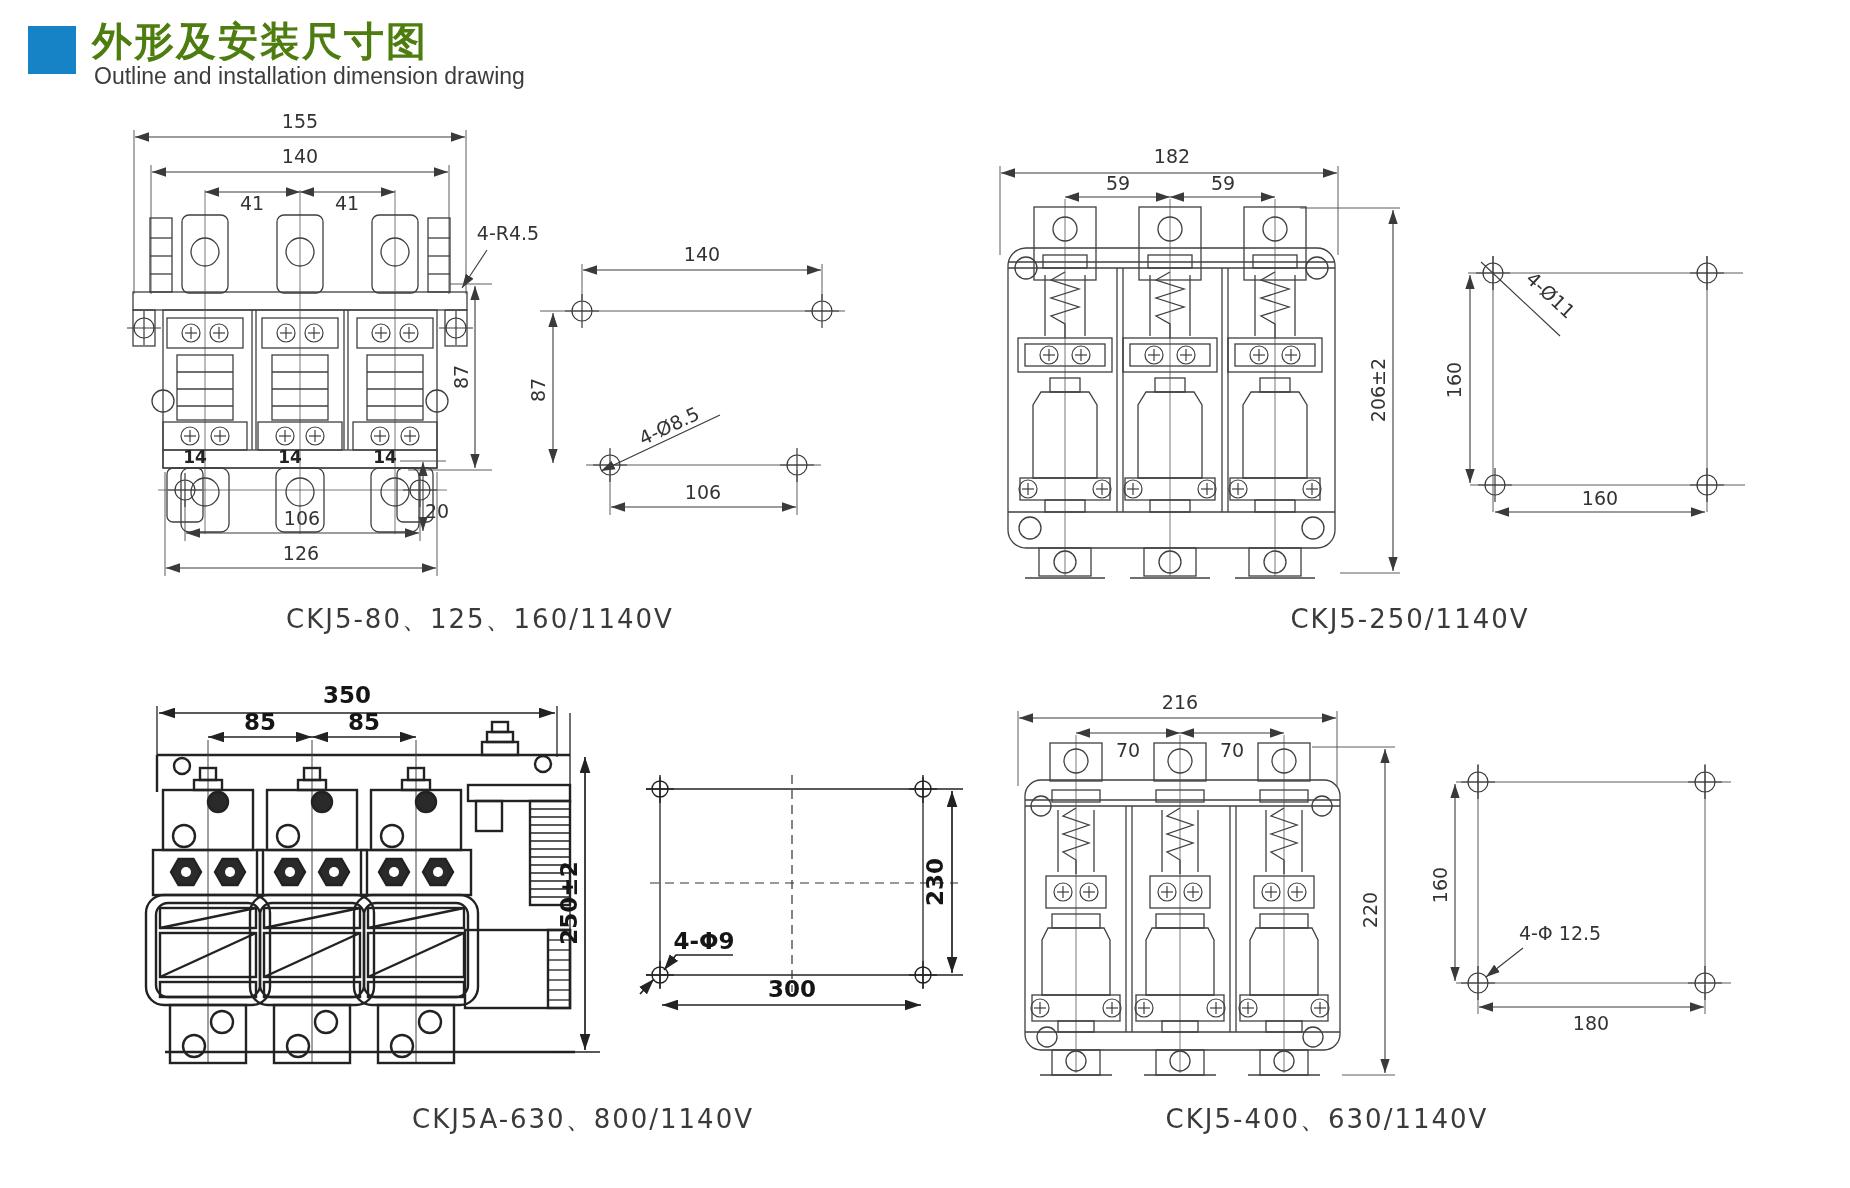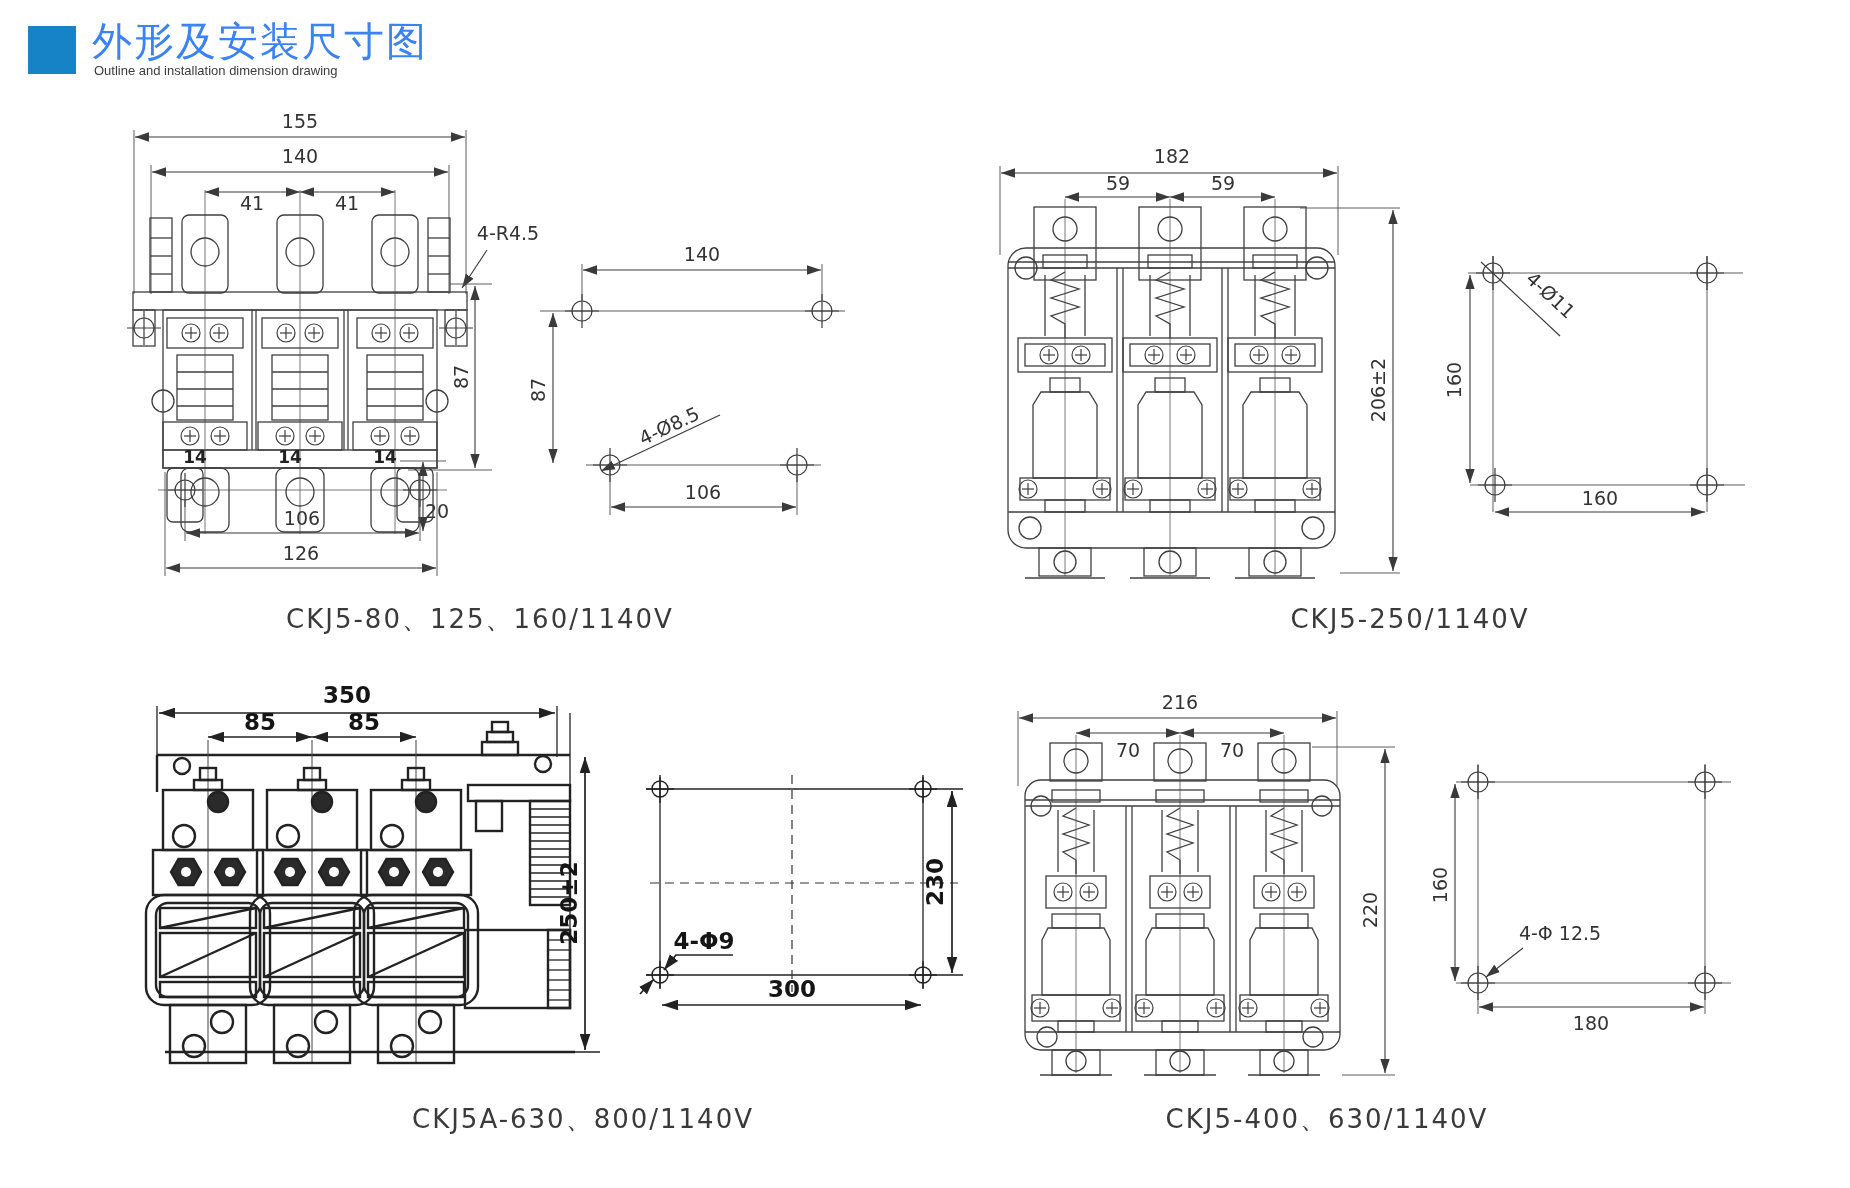--- a/index.html
+++ b/index.html
@@ -1,21 +1,21 @@
 <!DOCTYPE html>
 <html><head>
 <meta charset="utf-8">
 <style>
   html,body{margin:0;padding:0;background:#ffffff;}
   body{width:1850px;height:1188px;position:relative;font-family:"Liberation Sans",sans-serif;overflow:hidden;}
   .header{position:absolute;left:28px;top:20px;display:flex;align-items:flex-start;z-index:5;}
   .accent-square{width:48px;height:48px;margin-top:6px;}
   .header-text{margin-left:16px;}
-  .title-zh{font-size:40px;font-weight:400;color:#3b82f6;line-height:1.05;margin:0;letter-spacing:2px;font-family:"Liberation Sans",sans-serif;}
-  .subtitle-en{font-size:13px;color:#3c3c3c;margin:1px 0 0 2px;}
+  .title-zh{font-size:40px;font-weight:700;color:#4d7c0f;line-height:1.05;margin:0;letter-spacing:2px;font-family:"Liberation Sans",sans-serif;}
+  .subtitle-en{font-size:23px;color:#3c3c3c;margin:1px 0 0 2px;}
   svg{position:absolute;left:0;top:0;}
   
   .ln{stroke:#3f3f3f;stroke-width:1.3;fill:none;}
   .thin{stroke:#555;stroke-width:0.8;fill:none;}
   .dl{stroke:#3a3a3a;stroke-width:1.1;fill:none;}
   .ext{stroke:#4a4a4a;stroke-width:0.9;fill:none;}
   .bold{stroke:#222;stroke-width:2.4;fill:none;}
   .dlb{stroke:#222;stroke-width:1.7;fill:none;}
   .extb{stroke:#222;stroke-width:1.3;fill:none;}
   .dash{stroke:#333;stroke-width:1.2;fill:none;stroke-dasharray:9 6;}

